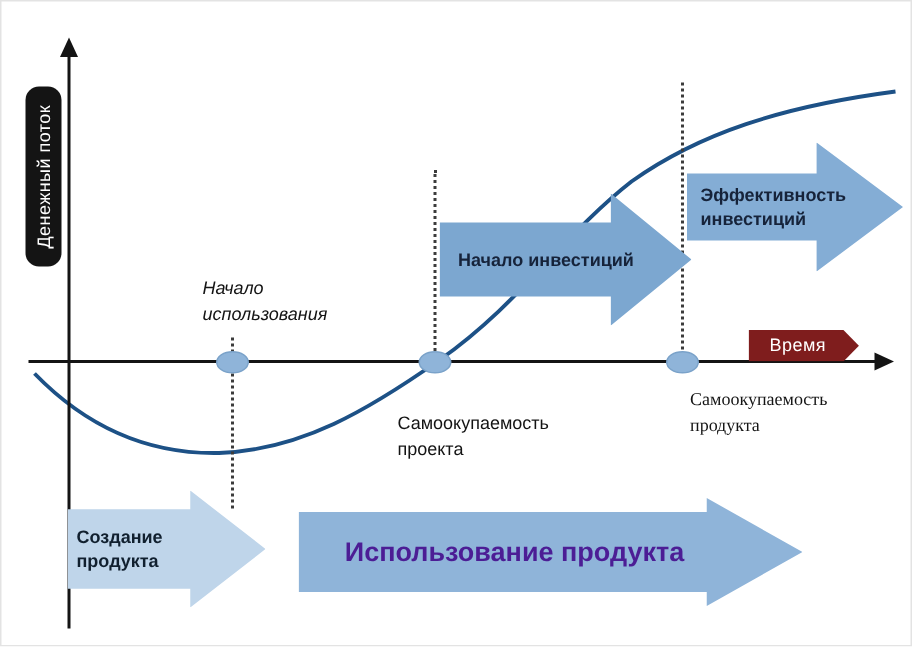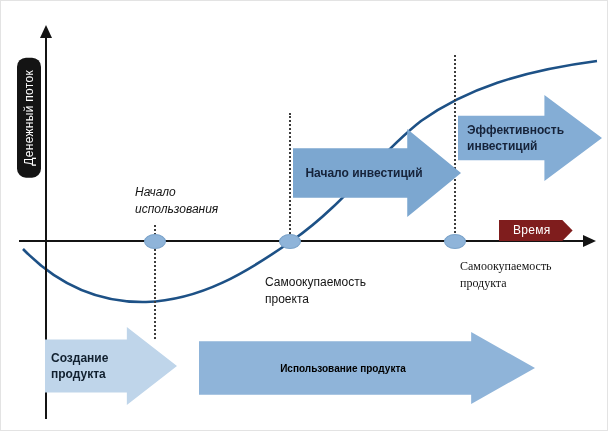--- a/index.html
+++ b/index.html
@@ -112,21 +112,21 @@
     clip-path: polygon(0% 16%, 62% 16%, 62% 0%, 100% 50%, 62% 100%, 62% 84%, 0% 84%);
     padding-left: 6px; box-sizing: border-box;
     color: #11202f;
   }
   .arrow-sozdanie .fat-arrow-text { width: 76px; line-height: 1.35; }
   .arrow-ispolz {
     left: 198px; top: 331px; width: 336px; height: 72px;
     background: #8fb4d9;
     clip-path: polygon(0% 13%, 81% 13%, 81% 0%, 100% 50%, 81% 100%, 81% 87%, 0% 87%);
     justify-content: center; padding-right: 48px; box-sizing: border-box;
-    font-size: 10px; white-space: nowrap; color: #000000;
+    font-size: 18px; white-space: nowrap; color: #4c1d95;
   }
 </style>
 </head>
 <body>
 
 <div class="canvas">
 
   <svg class="curve-svg" width="608" height="431" viewBox="0 0 608 431">
     <path d="M 22 248
              C 55 282, 95 302, 145 301

